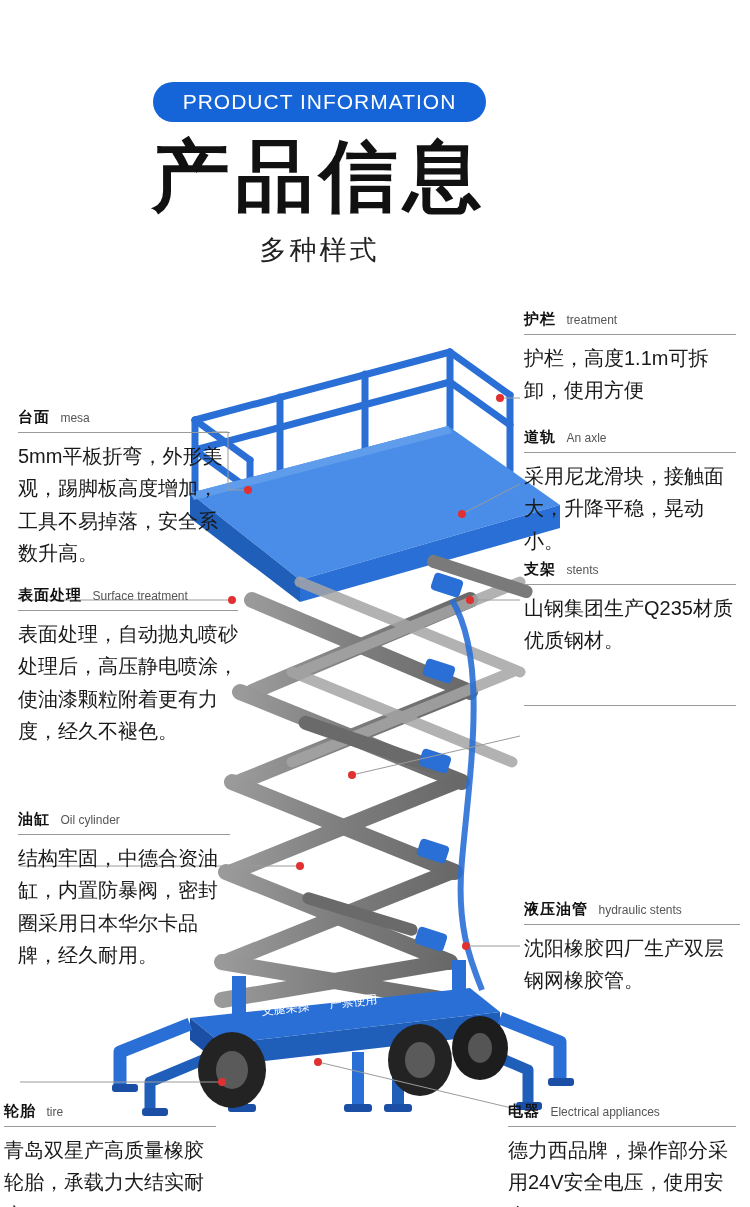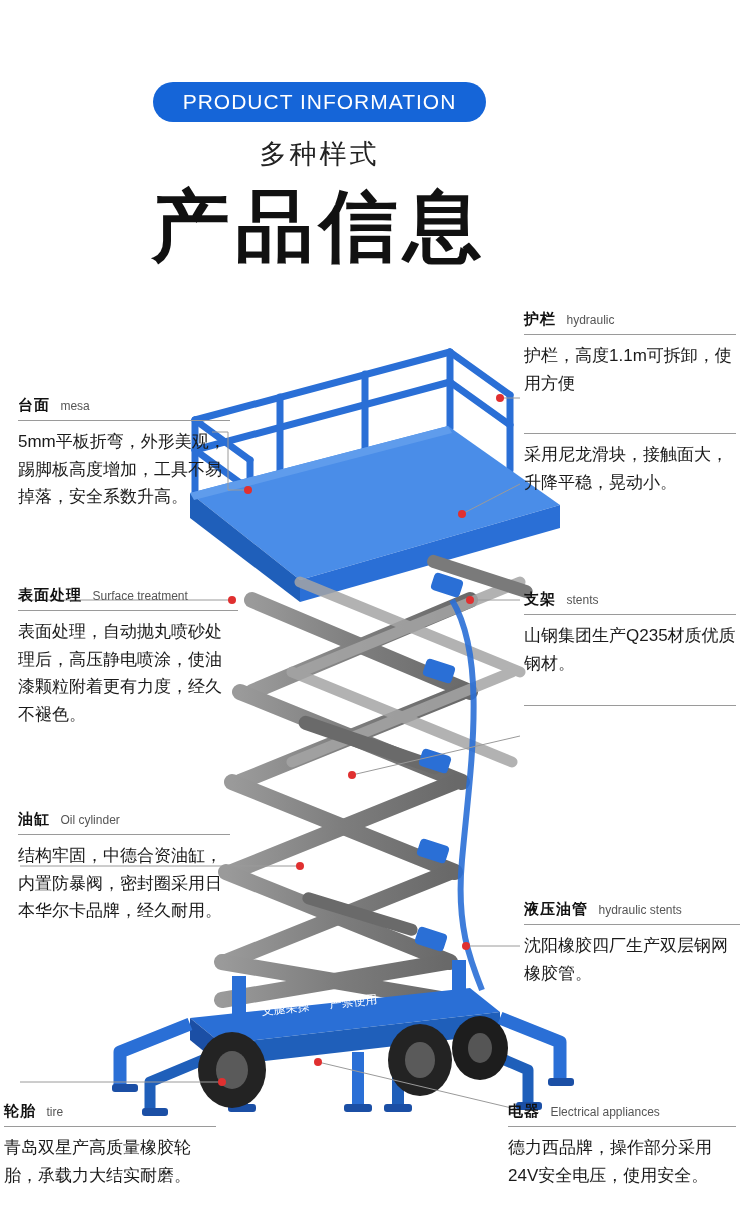--- a/index.html
+++ b/index.html
@@ -71,21 +71,21 @@
     color: #111111;
     letter-spacing: 1px;
   }
   .callout .c-en {
     font-size: 12px;
     color: #555555;
     margin-left: 6px;
   }
   .callout .c-body {
     margin-top: 7px;
-    font-size: 17px;
+    font-size: 20px;
     line-height: 1.62;
     color: #1a1a1a;
   }
   .callout .c-rule {
     height: 1px;
     background: #9a9a9a;
     margin: 5px 0 0 0;
     width: 100%;
   }
   .callout.left { text-align: left; }
@@ -97,22 +97,22 @@
     top: 0; left: 0;
     width: 750px; height: 1207px;
     pointer-events: none;
   }
 </style>
 </head>
 <body>
 
 <div id="header">
   <div id="pill">PRODUCT INFORMATION</div>
+  <div id="big-title">产品信息</div>
   <div id="subtitle">多种样式</div>
-  <div id="big-title">产品信息</div>
 </div>
 
 <div id="illustration">
   <svg width="750" height="830" viewBox="0 0 750 830" xmlns="http://www.w3.org/2000/svg">
     <defs>
       <linearGradient id="gPlat" x1="0" y1="0" x2="0" y2="1">
         <stop offset="0%" stop-color="#3f86e6"></stop>
         <stop offset="100%" stop-color="#1c56ae"></stop>
       </linearGradient>
       <linearGradient id="gArm" x1="0" y1="0" x2="1" y2="0">
@@ -267,50 +267,54 @@
     <circle cx="300" cy="866" r="4"></circle>
     <circle cx="466" cy="946" r="4"></circle>
     <circle cx="222" cy="1082" r="4"></circle>
     <circle cx="318" cy="1062" r="4"></circle>
   </g>
 </svg>
 
 <div class="callout right" style="left:524px; top:310px; width:212px;">
   <div class="c-head">
     <span class="c-cn">护栏</span>
-    <span class="c-en">hydraulic</span>
+    <span class="c-en">treatment</span>
   </div>
   <div class="c-rule"></div>
   <div class="c-body">护栏，高度1.1m可拆卸，使用方便</div>
 </div>
 
-<div class="callout left" style="left:18px; top:396px; width:212px;">
+<div class="callout left" style="left:18px; top:408px; width:212px;">
   <div class="c-head">
     <span class="c-cn">台面</span>
     <span class="c-en">mesa</span>
   </div>
   <div class="c-rule"></div>
   <div class="c-body">5mm平板折弯，外形美观，踢脚板高度增加，工具不易掉落，安全系数升高。</div>
 </div>
 
 <div class="callout right" style="left:524px; top:428px; width:212px;">
+  <div class="c-head">
+    <span class="c-cn">道轨</span>
+    <span class="c-en">An axle</span>
+  </div>
   <div class="c-rule"></div>
   <div class="c-body">采用尼龙滑块，接触面大，升降平稳，晃动小。</div>
 </div>
 
 <div class="callout left" style="left:18px; top:586px; width:220px;">
   <div class="c-head">
     <span class="c-cn">表面处理</span>
     <span class="c-en">Surface treatment</span>
   </div>
   <div class="c-rule"></div>
   <div class="c-body">表面处理，自动抛丸喷砂处理后，高压静电喷涂，使油漆颗粒附着更有力度，经久不褪色。</div>
 </div>
 
-<div class="callout right" style="left:524px; top:590px; width:212px;">
+<div class="callout right" style="left:524px; top:560px; width:212px;">
   <div class="c-head">
     <span class="c-cn">支架</span>
     <span class="c-en">stents</span>
   </div>
   <div class="c-rule"></div>
   <div class="c-body">山钢集团生产Q235材质优质钢材。</div>
 </div>
 
 <div class="callout right" style="left:524px; top:700px; width:212px;">
   <div class="c-rule"></div>

